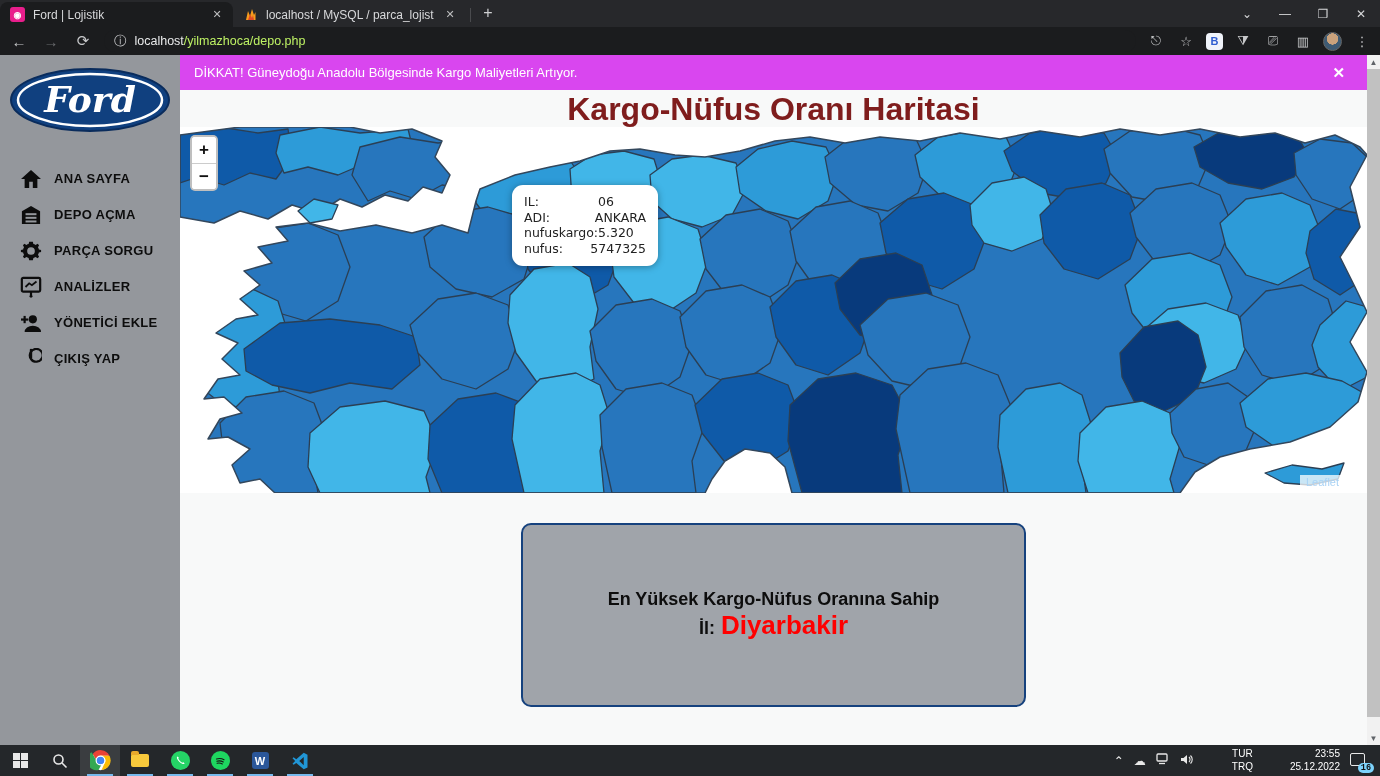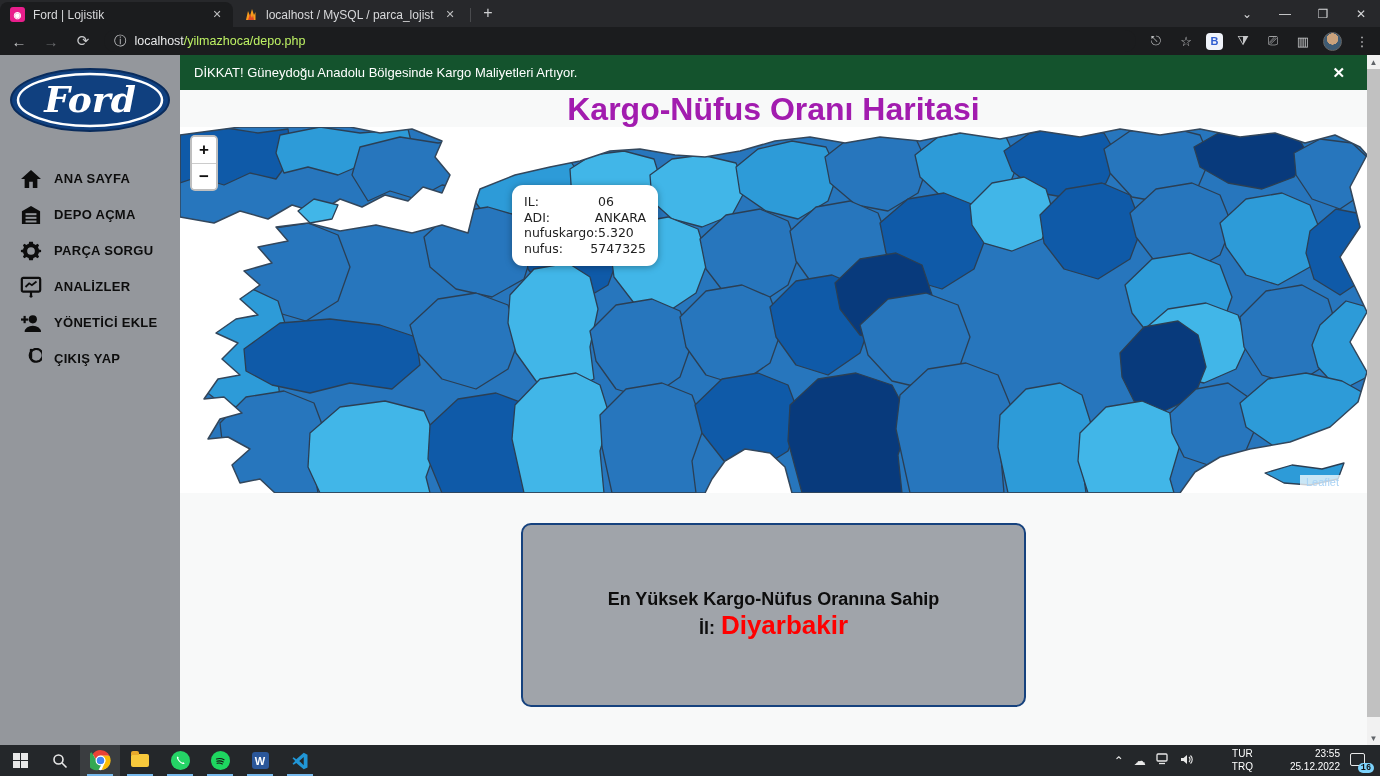--- a/index.html
+++ b/index.html
@@ -31,23 +31,23 @@
 
   
   .content { flex:1; display:flex; background:#f8f9f9; position:relative; }
   .sidebar { width:180px; background:#94979c; display:flex; flex-direction:column; flex:0 0 180px; }
   .brand { margin:12px auto 28px auto; }
   .menu { display:flex; flex-direction:column; gap:9px; padding-left:20px; }
   .mitem { display:flex; align-items:center; gap:12px; height:27px; color:#0d0d0d; font-weight:bold; font-size:13px; letter-spacing:.3px; cursor:pointer; }
   .mitem svg { flex:0 0 22px; }
 
   .main { flex:1; display:flex; flex-direction:column; position:relative; overflow:hidden; }
-  .banner { height:35px; background:#14532d; color:#fff; display:flex; align-items:center; font-size:13px; padding:0 14px; }
+  .banner { height:35px; background:#d946ef; color:#fff; display:flex; align-items:center; font-size:13px; padding:0 14px; }
   .banner .bclose { margin-left:auto; font-weight:bold; font-size:15px; padding:0 8px; cursor:pointer; }
-  .pagetitle { text-align:center; font-size:32px; font-weight:800; color:#a21caf; margin:1px 0 0 0; height:36px; line-height:36px; }
+  .pagetitle { text-align:center; font-size:32px; font-weight:800; color:#7f1d1d; margin:1px 0 0 0; height:36px; line-height:36px; }
 
   .map { position:relative; height:366px; background:#ffffff; overflow:hidden; }
   .map svg { position:absolute; left:0; top:0; }
   .prov { stroke:#2b3f54; stroke-width:1.3; stroke-linejoin:round; }
   .coast { fill:none; stroke:#33475c; stroke-width:1.5; stroke-linejoin:round; }
   .c0{fill:var(--c0)} .c1{fill:var(--c1)} .c2{fill:var(--c2)} .c3{fill:var(--c3)} .c4{fill:var(--c4)}
   .zoomctl { position:absolute; left:10px; top:8px; width:28px; border:2px solid rgba(0,0,0,.25); border-radius:5px; overflow:hidden; background:#fff; }
   .zbtn { height:26px; display:flex; align-items:center; justify-content:center; font-size:17px; font-weight:bold; color:#111; background:#fff; cursor:pointer; }
   .zbtn + .zbtn { border-top:1px solid #ccc; }
   .tooltip { position:absolute; left:332px; top:58px; width:146px; background:#fff; border-radius:11px; box-shadow:0 1px 7px rgba(0,0,0,.35); padding:9px 12px; font-family:"DejaVu Sans", sans-serif; font-size:12.5px; color:#222; line-height:1.25; }

